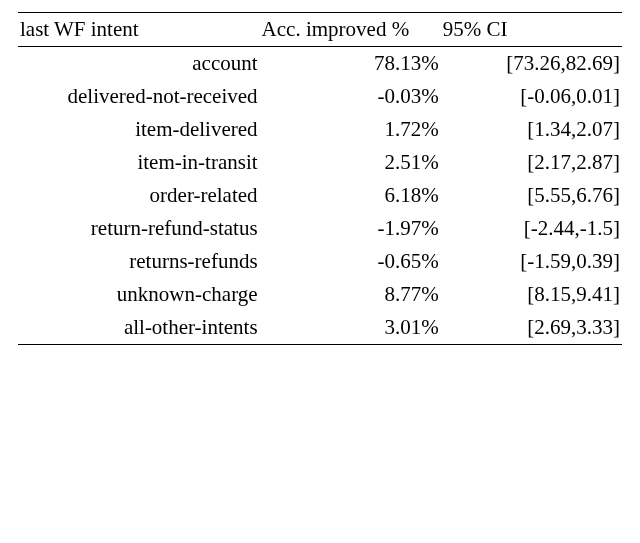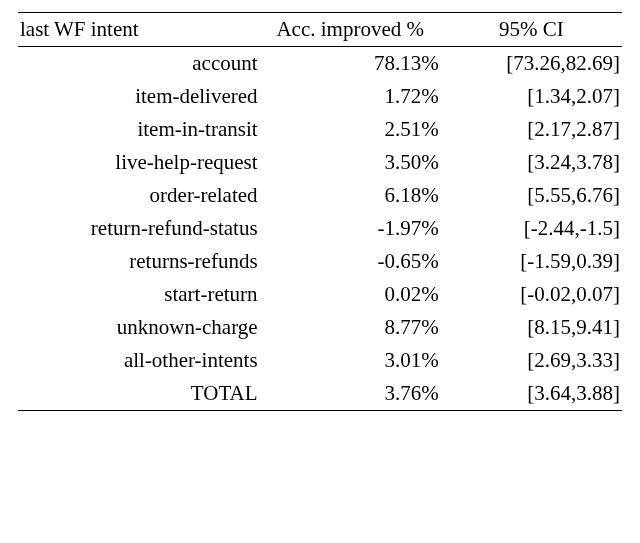--- a/index.html
+++ b/index.html
@@ -28,21 +28,21 @@
     }
     th, td {
       padding: 4px 2px;
       vertical-align: baseline;
     }
     th {
       font-weight: normal;
       text-align: left;
     }
     th.col-acc, th.col-ci {
-      text-align: center;
+      text-align: left;
       font-family: Liberation Serif, serif;
     }
     td.col-intent {
       text-align: right;
     }
     td.col-acc, td.col-ci {
       text-align: right;
       font-family: Liberation Serif, serif;
     }
     .col-intent {
@@ -67,63 +67,53 @@
       <th class="col-ci">95% CI</th>
     </tr>
   </thead>
   <tbody>
       <tr>
         <td class="col-intent">account</td>
         <td class="col-acc">78.13%</td>
         <td class="col-ci">[73.26,82.69]</td>
       </tr>
       <tr>
+        <td class="col-intent">delivered-not-received</td>
+        <td class="col-acc">-0.03%</td>
+        <td class="col-ci">[-0.06,0.01]</td>
+      </tr>
+      <tr>
         <td class="col-intent">item-delivered</td>
         <td class="col-acc">1.72%</td>
         <td class="col-ci">[1.34,2.07]</td>
       </tr>
       <tr>
         <td class="col-intent">item-in-transit</td>
         <td class="col-acc">2.51%</td>
         <td class="col-ci">[2.17,2.87]</td>
-      </tr>
-      <tr>
-        <td class="col-intent">live-help-request</td>
-        <td class="col-acc">3.50%</td>
-        <td class="col-ci">[3.24,3.78]</td>
       </tr>
       <tr>
         <td class="col-intent">order-related</td>
         <td class="col-acc">6.18%</td>
         <td class="col-ci">[5.55,6.76]</td>
       </tr>
       <tr>
         <td class="col-intent">return-refund-status</td>
         <td class="col-acc">-1.97%</td>
         <td class="col-ci">[-2.44,-1.5]</td>
       </tr>
       <tr>
         <td class="col-intent">returns-refunds</td>
         <td class="col-acc">-0.65%</td>
         <td class="col-ci">[-1.59,0.39]</td>
       </tr>
       <tr>
-        <td class="col-intent">start-return</td>
-        <td class="col-acc">0.02%</td>
-        <td class="col-ci">[-0.02,0.07]</td>
-      </tr>
-      <tr>
         <td class="col-intent">unknown-charge</td>
         <td class="col-acc">8.77%</td>
         <td class="col-ci">[8.15,9.41]</td>
       </tr>
       <tr>
         <td class="col-intent">all-other-intents</td>
         <td class="col-acc">3.01%</td>
         <td class="col-ci">[2.69,3.33]</td>
       </tr>
-      <tr>
-        <td class="col-intent">TOTAL</td>
-        <td class="col-acc">3.76%</td>
-        <td class="col-ci">[3.64,3.88]</td>
-      </tr>
     </tbody>
 </table>
 
 </body></html>

